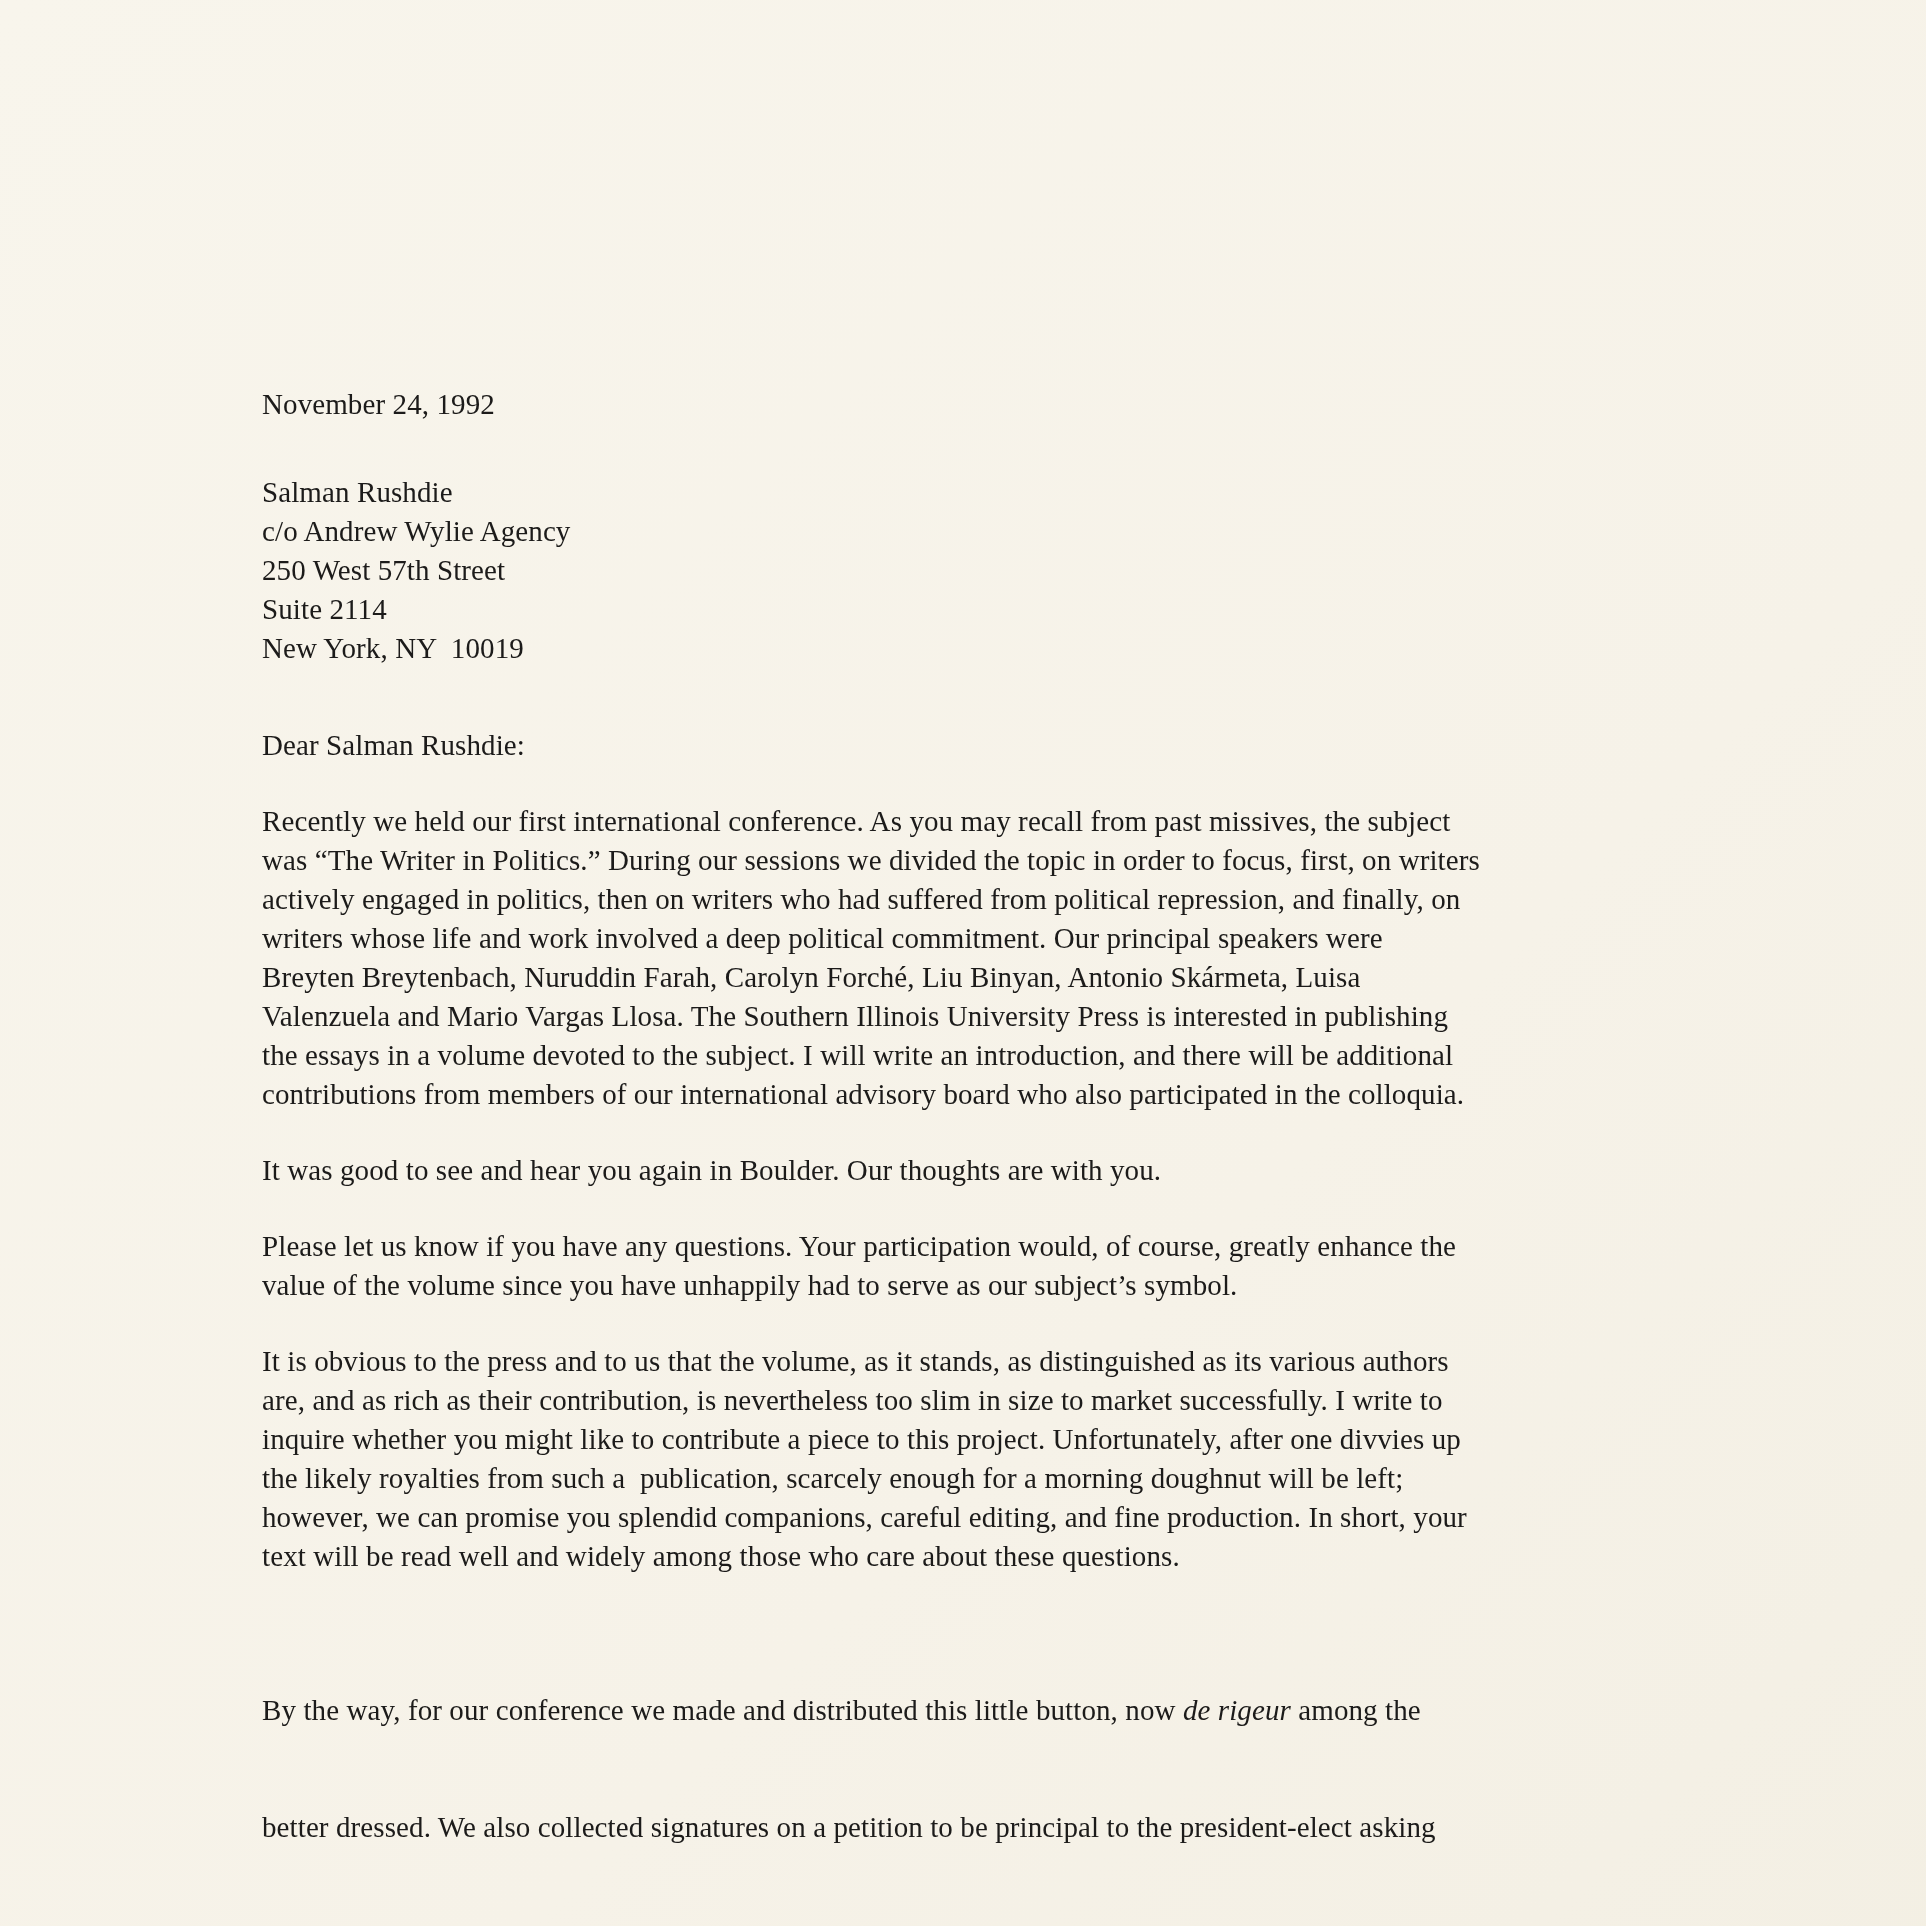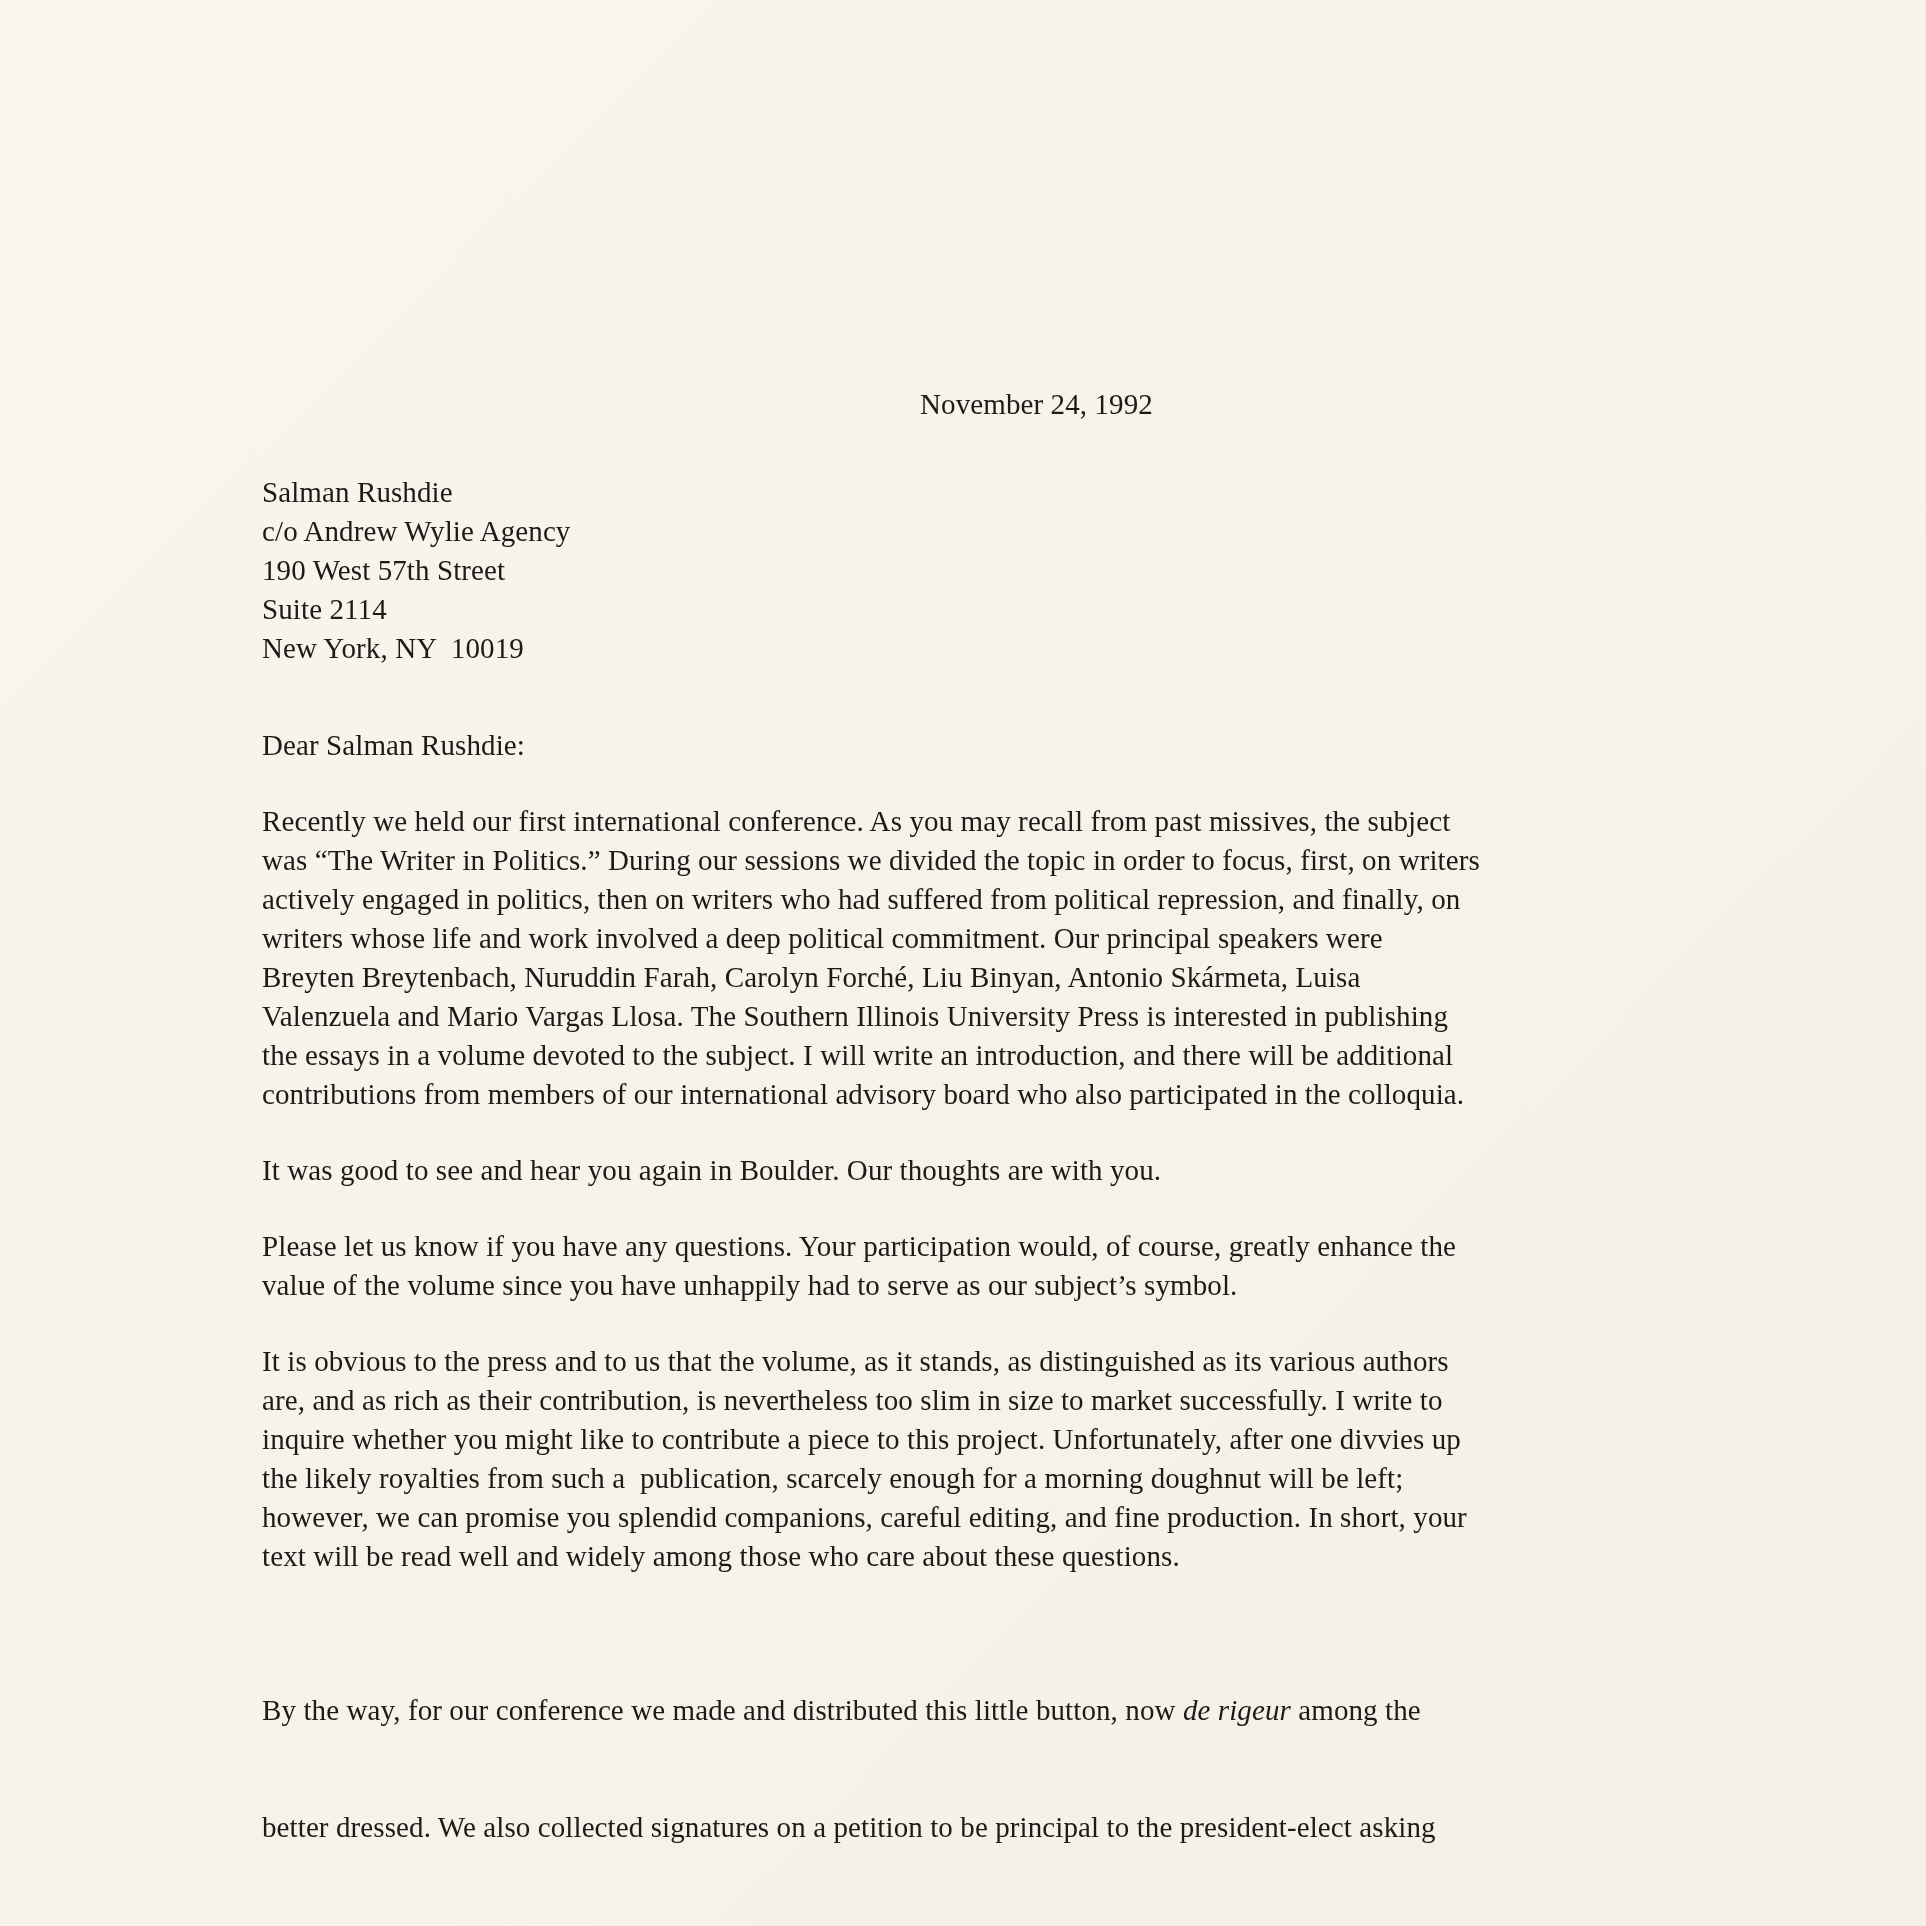--- a/index.html
+++ b/index.html
@@ -24,38 +24,38 @@
   .content{
     position:absolute;
     left:262px;
     top:385px;
     width:1549px;
     font-size:29px;
     line-height:39px;
     letter-spacing:0.1px;
   }
   .block{white-space:pre;}
-  .date{margin-bottom:49px;text-align:center;}
+  .date{margin-bottom:49px;}
   .address{margin-bottom:58px;}
   .salutation{margin-bottom:37px;}
   .para{margin-bottom:37px;white-space:pre;}
   .line{display:block;white-space:pre;}
   em{font-style:italic;font-family:Liberation Serif, serif;}
 </style>
 </head>
 <body>
 
 <div class="page">
   <div class="content">
 
     <div class="block date">November 24, 1992</div>
 
     <div class="block address">Salman Rushdie
 c/o Andrew Wylie Agency
-190 West 57th Street
+250 West 57th Street
 Suite 2114
 New York, NY  10019</div>
 
     <div class="block salutation">Dear Salman Rushdie:</div>
 
     <div class="para">Recently we held our first international conference. As you may recall from past missives, the subject
 was “The Writer in Politics.” During our sessions we divided the topic in order to focus, first, on writers
 actively engaged in politics, then on writers who had suffered from political repression, and finally, on
 writers whose life and work involved a deep political commitment. Our principal speakers were
 Breyten Breytenbach, Nuruddin Farah, Carolyn Forché, Liu Binyan, Antonio Skármeta, Luisa

